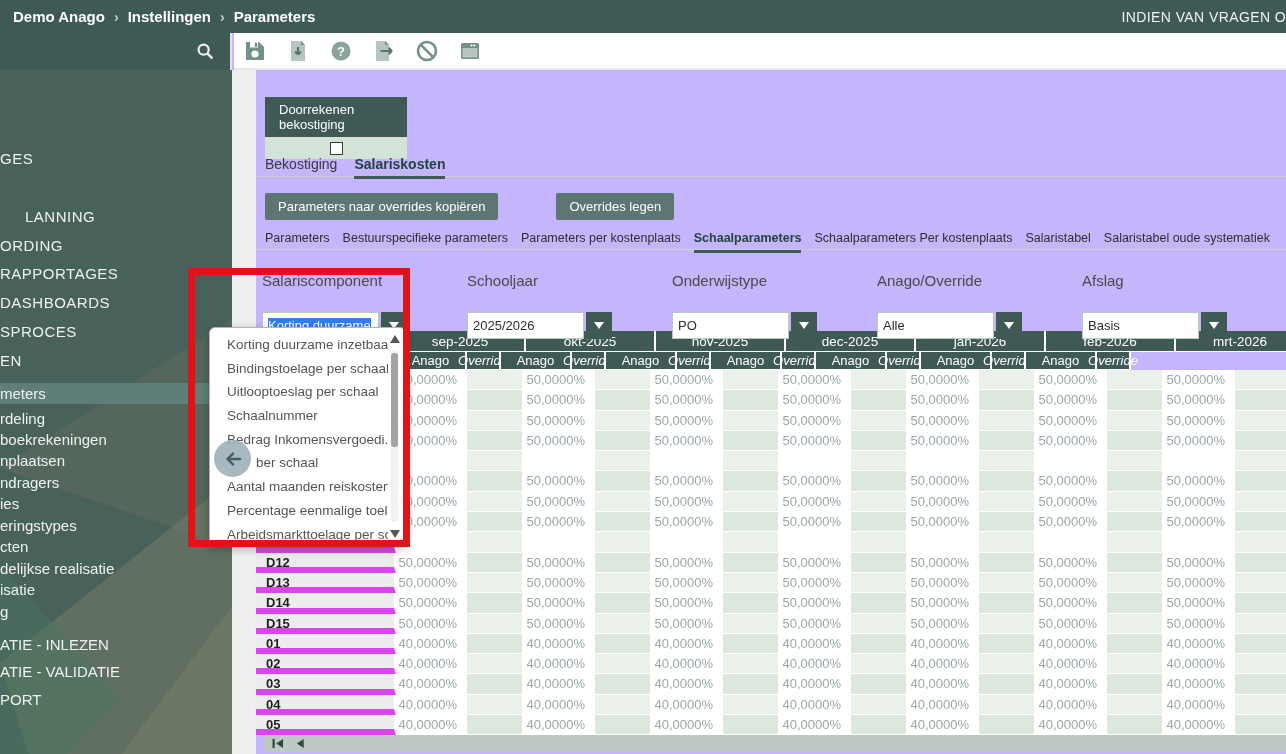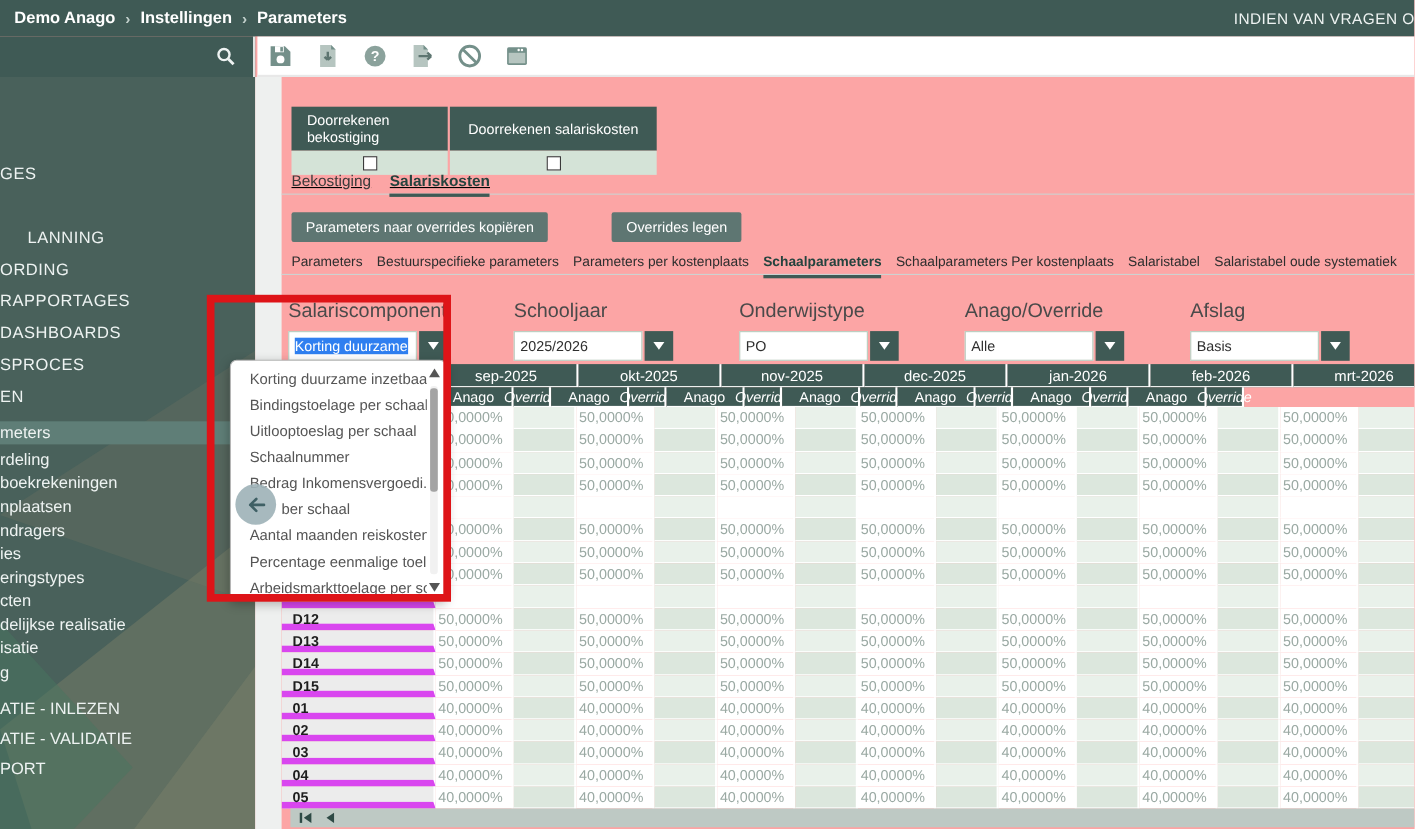--- a/index.html
+++ b/index.html
@@ -1,18 +1,18 @@
 <!DOCTYPE html>
 <html><head>
 <meta charset="utf-8">
 <style>
   * { margin:0; padding:0; box-sizing:border-box; }
   html,body { width:1286px; height:754px; }
   body { font-family:"Liberation Sans", sans-serif; }
-  .screen { position:relative; width:1286px; height:754px; background:#fca5a5; overflow:hidden; }
+  .screen { position:relative; width:1286px; height:754px; background:#c4b5fd; overflow:hidden; }
 
   
   .topbar { position:absolute; left:0; top:0; width:1286px; height:33px; background:#3f5a55;
             display:flex; align-items:center; padding:0 0 0 13px; z-index:10; }
   .crumbs { display:flex; align-items:center; gap:9px; }
   .crumb { color:#fff; font-size:15px; font-weight:bold; }
   .crumb-sep { color:#c2d0cc; font-size:14px; font-weight:bold; }
   .topbar-right { margin-left:auto; color:#eef3f2; font-size:14px; letter-spacing:.4px; white-space:nowrap; }
 
   
@@ -41,36 +41,36 @@
   
   .toggles { position:absolute; left:265px; top:97px; display:flex; gap:2px; z-index:2; }
   .toggle-col { display:flex; flex-direction:column; gap:0; }
   .toggle-head { height:40px; background:#3f5a55; color:#fff; font-size:13px; display:flex;
                  align-items:center; justify-content:center; padding:0 14px; }
   .toggle-cell { height:22px; background:#d4e3d7; display:flex; align-items:center; justify-content:center; }
   .checkbox { width:13px; height:13px; background:#fff; border:1.5px solid #3a3a3a; }
 
   
   .tabs-line { position:absolute; left:256px; top:176px; width:1030px; height:1px; background:#cdd2d1; z-index:1; }
-  .tabs-row { position:absolute; left:265px; top:156px; display:flex; gap:17px; z-index:2;text-decoration:underline; }
+  .tabs-row { position:absolute; left:265px; top:156px; display:flex; gap:17px; z-index:2; }
   .tab { font-size:14px; color:#3a3a3a; padding-bottom:4px; cursor:pointer; }
   .tab.active { font-weight:bold; color:#24433e; border-bottom:3px solid #3f5a55; }
 
   .action-row { position:absolute; left:265px; top:193px; display:flex; gap:58px; z-index:2; }
   .action-btn { background:#5e7672; color:#fff; font-size:13px; border:none; padding:6px 13px;
                 border-radius:2px; cursor:pointer; font-family:"Liberation Sans",sans-serif; }
 
   .subtabs-line { position:absolute; left:256px; top:249px; width:1030px; height:1px; background:#cdd2d1; z-index:1; }
   .subtabs-row { position:absolute; left:265px; top:231px; display:flex; gap:13px; z-index:2; white-space:nowrap; }
   .subtab { font-size:12.5px; color:#2e2e2e; padding-bottom:5px; cursor:pointer; }
   .subtab.active { font-weight:bold; color:#24433e; border-bottom:3px solid #3f5a55;text-align:center; }
 
   
   .filter { position:absolute; top:272px; z-index:2; }
-  .filter-label { font-size:18px; color:#4a4a4a; margin-bottom:8px; }
+  .filter-label { font-size:15px; color:#4a4a4a; margin-bottom:23px; }
   .combo { display:flex; }
   .combo-input { width:117px; height:27px; background:#fff; border:1px solid #b7cabc; font-size:13px;
                  color:#2e2e2e; line-height:25px; padding:0 5px; overflow:hidden; white-space:nowrap; }
   .combo-input .sel { background:#2f7ff0; color:#fff; }
   .combo-arrow { width:26px; height:27px; background:#3f5a55; margin-left:2px; display:flex;
                  align-items:center; justify-content:center; cursor:pointer; }
   .combo-arrow:after { content:""; border-left:5.5px solid transparent; border-right:5.5px solid transparent;
                        border-top:7px solid #fff; }
 
   
@@ -216,26 +216,20 @@
 
   <div class="gutter"></div>
 
   <div class="toggles" id="toggles">
       <div class="toggle-col" style="width: 142px;">
         <div class="toggle-head">Doorrekenen bekostiging</div>
         <div class="toggle-cell">
           <div class="checkbox"></div>
         </div>
       </div>
-      <div class="toggle-col" style="width: 188px;">
-        <div class="toggle-head">Doorrekenen salariskosten</div>
-        <div class="toggle-cell">
-          <div class="checkbox"></div>
-        </div>
-      </div>
     </div>
 
   <div class="tabs-line"></div>
   <div class="tabs-row" id="mainTabs">
       <div class="tab">Bekostiging</div>
       <div class="tab active">Salariskosten</div>
     </div>
 
   <div class="action-row">
     <button class="action-btn">Parameters naar overrides kopiëren</button>

